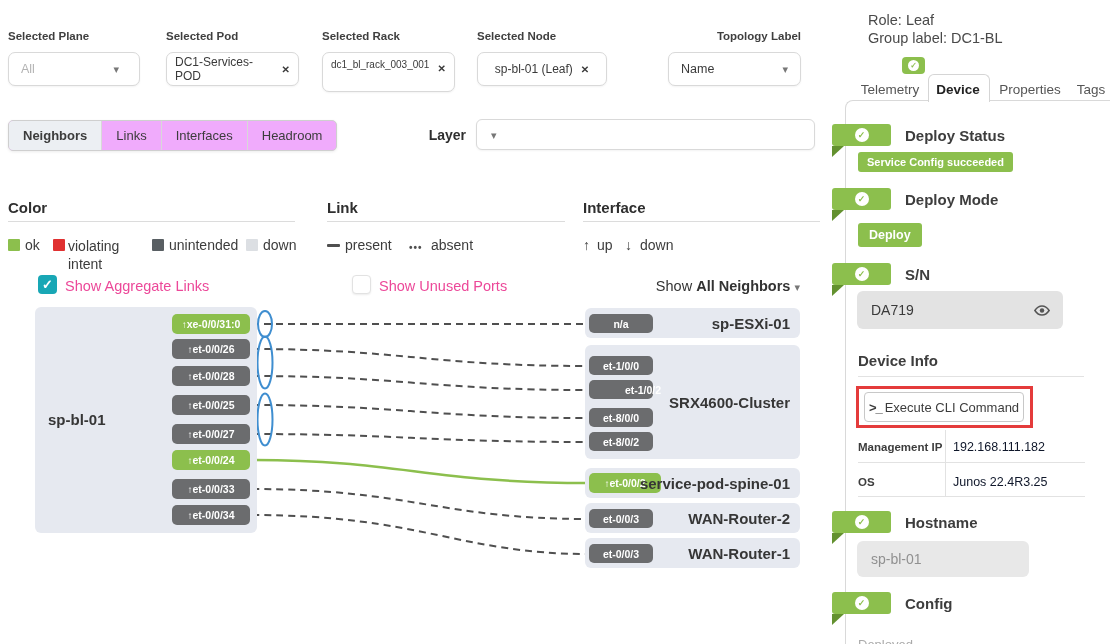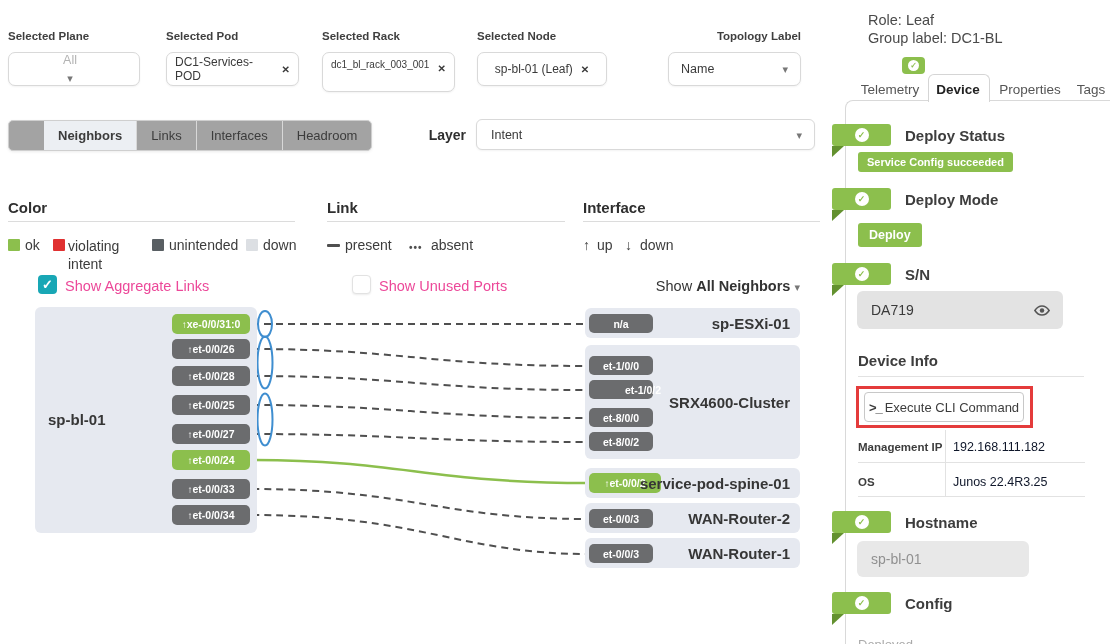--- a/index.html
+++ b/index.html
@@ -14,22 +14,22 @@
   .fbox{
     box-sizing:border-box;border:1px solid #d9d9d9;border-radius:7px;background:#fff;
     box-shadow:0 1px 2px rgba(0,0,0,.05);display:flex;align-items:center;font-size:12.5px;color:#3a3a3a;
   }
   .fbox .grow{flex:1;}
   .caret::before{content:"▾";color:#777;font-size:11px;line-height:1;}
   .xicon::before{content:"✕";color:#3a3a3a;font-weight:700;font-size:10px;line-height:1;}
   .placeholder{color:#b3b3b3;}
   
   .tabgroup{
-    display:flex;border:1px solid #cfcfcf;border-radius:5px;background:#a3a3a3;
-    box-shadow:0 1px 3px rgba(0,0,0,.08);overflow:hidden;height:31px;box-sizing:border-box;padding-left:35px;
+    display:flex;border:1px solid #cfcfcf;border-radius:5px;background:#f0abfc;
+    box-shadow:0 1px 3px rgba(0,0,0,.08);overflow:hidden;height:31px;box-sizing:border-box;
   }
   .tabgroup .vtab{
     padding:0 14px;line-height:29px;font-size:13px;color:#3c3c3c;border-left:1px solid #d8d8d8;cursor:pointer;white-space:nowrap;
   }
   .tabgroup .vtab:first-child{border-left:none;}
   .tabgroup .vtab.active{background:#eceff3;font-weight:700;}
   
   .lhead{font-size:15px;font-weight:700;color:#2f2f2f;}
   .lunder{height:1px;background:#dcdcdc;}
   .litem{font-size:14px;color:#3c3c3c;}
@@ -83,21 +83,21 @@
     display:flex;align-items:center;justify-content:center;gap:3px;font-size:13px;color:#3c3c3c;cursor:pointer;
   }
   .cli-icon::before{content:">_";font-weight:700;letter-spacing:-1px;}
   .annot{border:3px solid #e43b3b;box-sizing:border-box;z-index:5;}
   .headertext{font-size:14.5px;color:#4a4a4a;}
 </style>
 </head>
 <body>
 
 <div class="abs flabel" style="left:8px;top:30px;">Selected Plane</div>
-<div class="abs fbox" style="left:8px;top:52px;width:132px;height:34px;padding:0 20px 0 12px;flex-direction:column;">
+<div class="abs fbox" style="left:8px;top:52px;width:132px;height:34px;padding:0 20px 0 12px;">
   <span class="grow placeholder">All</span>
   <span class="caret"></span>
 </div>
 
 <div class="abs flabel" style="left:166px;top:30px;">Selected Pod</div>
 <div class="abs fbox" style="left:166px;top:52px;width:133px;height:34px;padding:0 8px;justify-content:center;gap:7px;">
   <span style="font-size:12px;">DC1-Services-POD</span>
   <span class="xicon"></span>
 </div>
 
@@ -121,21 +121,20 @@
 
 <div class="abs tabgroup" style="left:8px;top:120px;">
   <div class="vtab active">Neighbors</div>
   <div class="vtab">Links</div>
   <div class="vtab">Interfaces</div>
   <div class="vtab">Headroom</div>
 </div>
 
 <div class="abs" style="left:400px;top:127px;width:66px;text-align:right;font-size:14px;font-weight:700;color:#2f2f2f;">Layer</div>
 <div class="abs fbox" style="left:476px;top:119px;width:339px;height:31px;padding:0 12px 0 14px;border-radius:6px;">
-  <span class="grow">Intent</span>
   <span class="caret"></span>
 </div>
 
 <div class="abs lhead" style="left:8px;top:199px;">Color</div>
 <div class="abs lunder" style="left:8px;top:221px;width:287px;"></div>
 <div class="abs lhead" style="left:327px;top:199px;">Link</div>
 <div class="abs lunder" style="left:327px;top:221px;width:238px;"></div>
 <div class="abs lhead" style="left:583px;top:199px;">Interface</div>
 <div class="abs lunder" style="left:583px;top:221px;width:237px;"></div>
 

